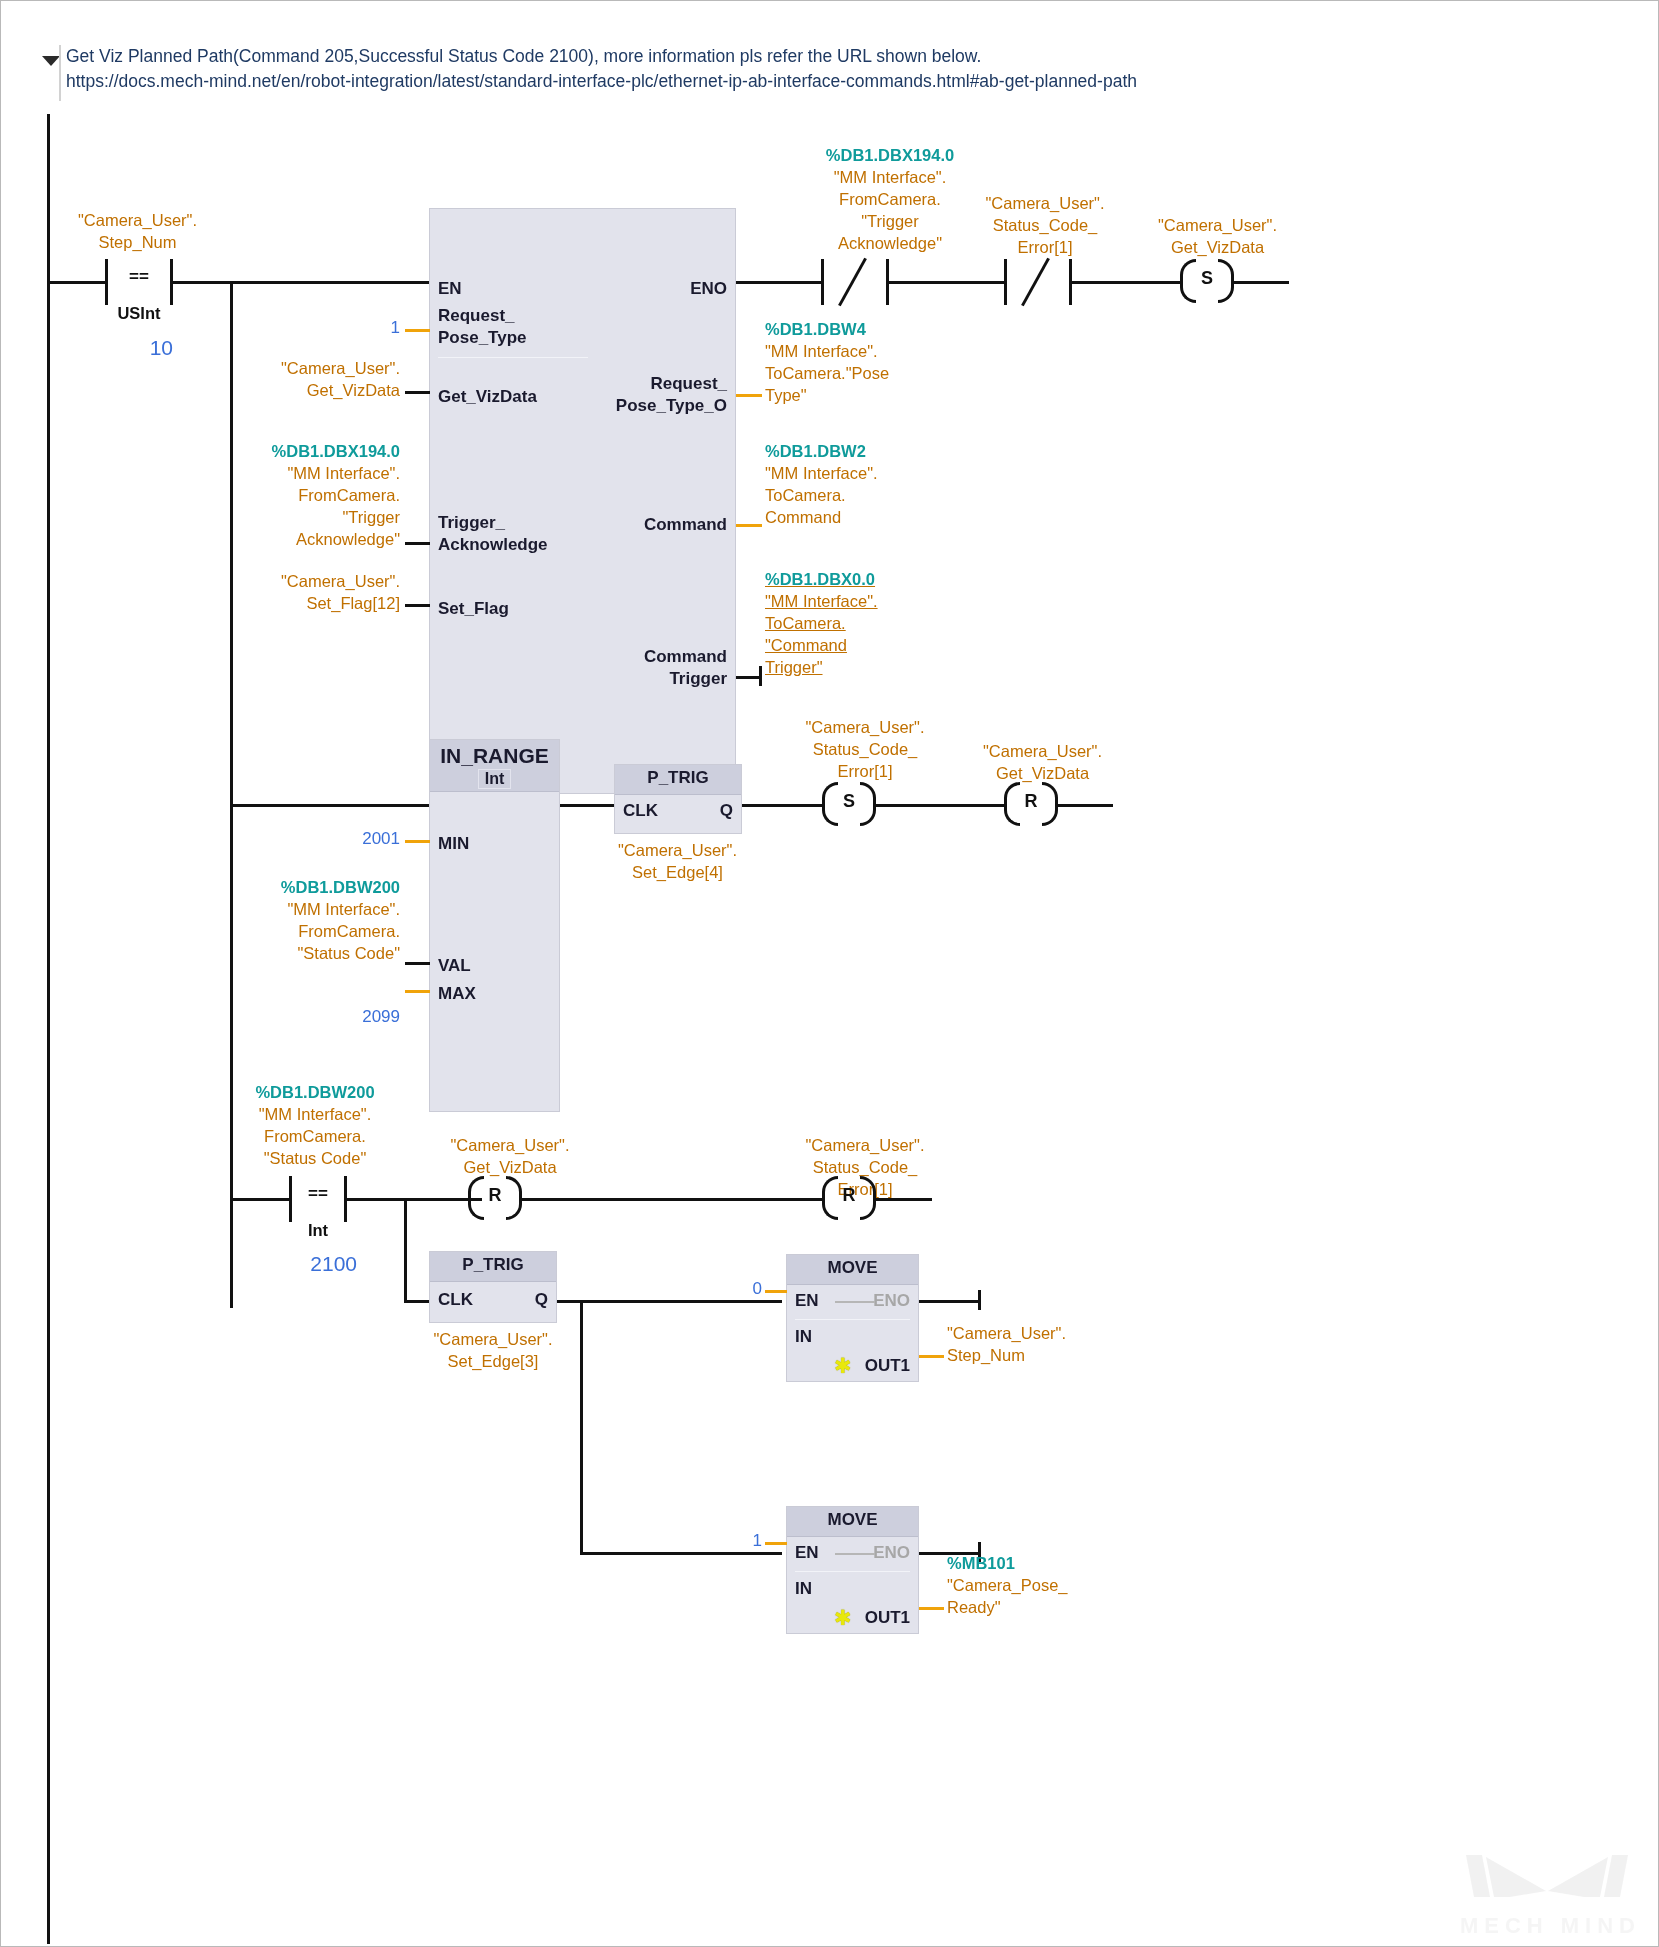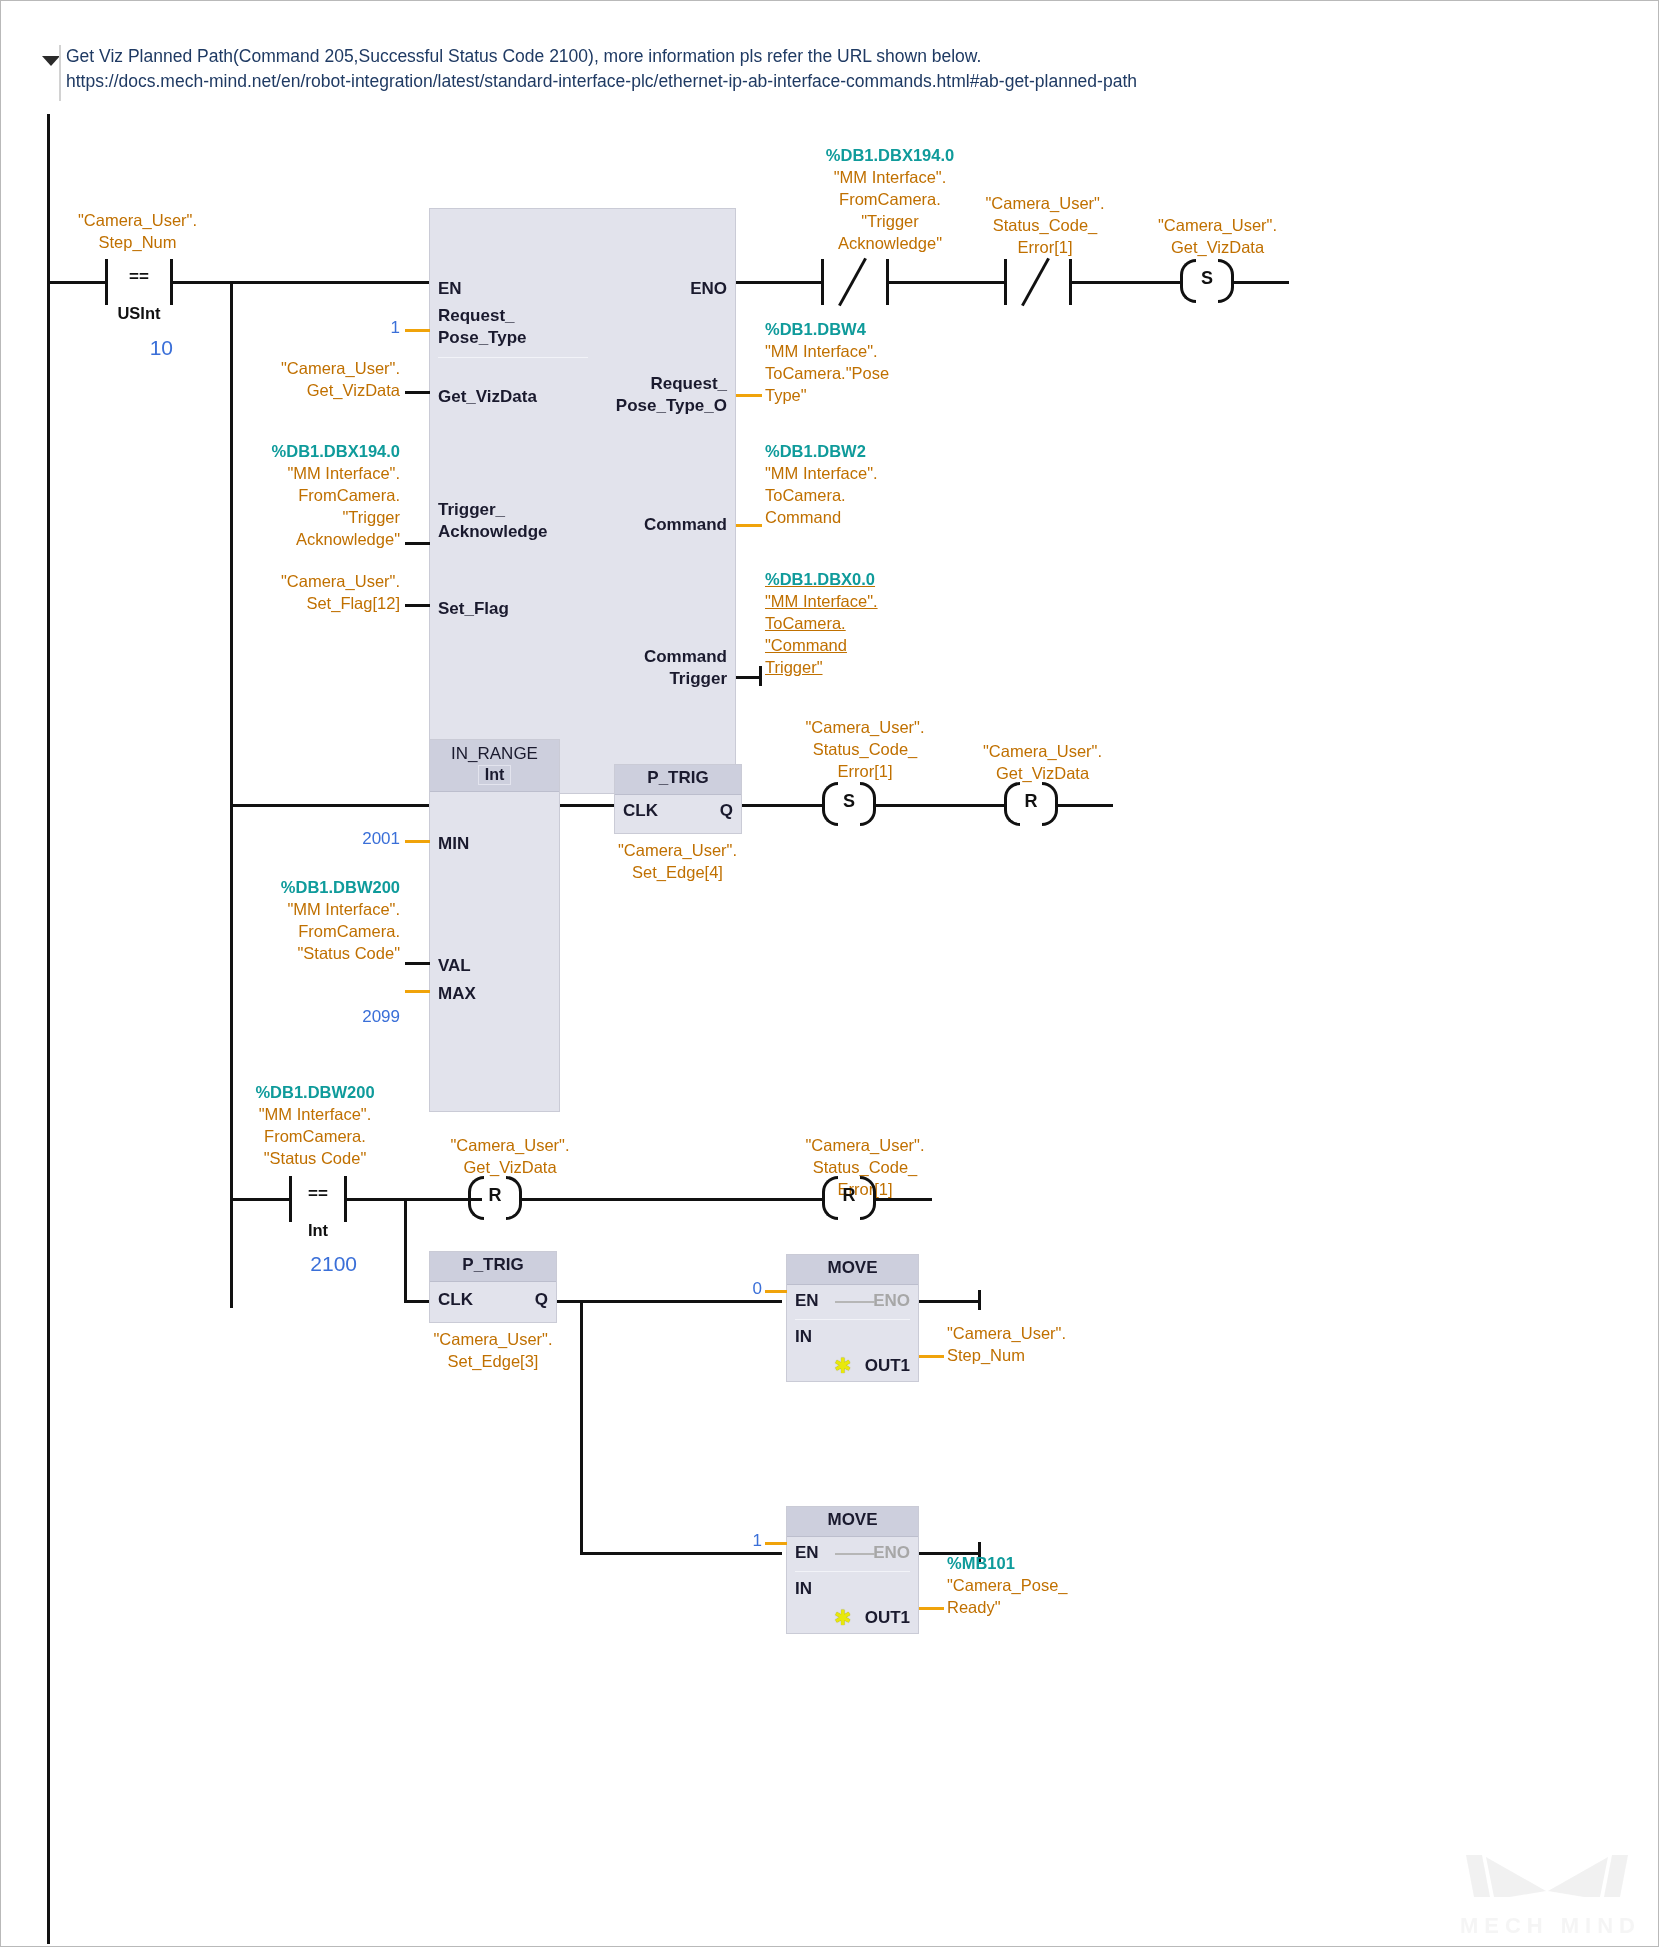--- a/index.html
+++ b/index.html
@@ -167,21 +167,21 @@
 
     <div class="w wh" style="left:230px;top:177px;width:200px;"></div>
 
     <div class="blk" style="left:429px;top:104px;width:307px;height:586px;">
 
       <div class="pin-l" style="left:8px;top:70px;">EN</div>
       <div class="pin-l" style="left:8px;top:96px;width:180px;white-space:pre-line;line-height:22px;">Request_
 Pose_Type</div>
       <div class="pin-sep" style="left:8px;top:148px;width:150px;"></div>
       <div class="pin-l" style="left:8px;top:178px;">Get_VizData</div>
-      <div class="pin-l" style="left:8px;top:290px;width:180px;white-space:pre-line;line-height:22px;">Trigger_
+      <div class="pin-l" style="left:8px;top:303px;width:180px;white-space:pre-line;line-height:22px;">Trigger_
 Acknowledge</div>
       <div class="pin-l" style="left:8px;top:390px;">Set_Flag</div>
 
       <div class="pin-r" style="right:8px;top:70px;">ENO</div>
       <div class="pin-r" style="right:8px;top:164px;width:230px;white-space:pre-line;line-height:22px;">Request_
 Pose_Type_O</div>
       <div class="pin-r" style="right:8px;top:306px;">Command</div>
       <div class="pin-r" style="right:8px;top:437px;width:230px;white-space:pre-line;line-height:22px;">Command
 Trigger</div>
     </div>
@@ -249,21 +249,21 @@
       <div class="lp"></div>
       <div class="rp"></div>
       <div class="ltr">S</div>
     </div>
     <div class="w wh" style="left:1234px;top:177px;width:55px;"></div>
 
     <div class="w wh" style="left:230px;top:700px;width:200px;"></div>
 
     <div class="blk" style="left:429px;top:635px;width:131px;height:373px;">
       <div class="blk-hdr" style="height:52px;padding-top:4px;">
-        <div style="font-size:17px;font-weight:normal;color:#1a1a2e;">IN_RANGE</div>
+        <div style="font-size:21px;font-weight:bold;color:#1a1a2e;">IN_RANGE</div>
         <div style="font-size:16px;font-weight:bold;color:#1a1a2e;border:1px solid #e3e4ee;display:inline-block;padding:0 6px;margin-top:1px;">Int</div>
       </div>
       <div class="pin-l" style="left:8px;top:94px;">MIN</div>
       <div class="pin-l" style="left:8px;top:216px;">VAL</div>
       <div class="pin-l" style="left:8px;top:244px;">MAX</div>
     </div>
 
     <div class="num" style="left:320px;top:725px;width:80px;">2001</div>
     <div class="wo woh" style="left:405px;top:736px;width:25px;"></div>
 

